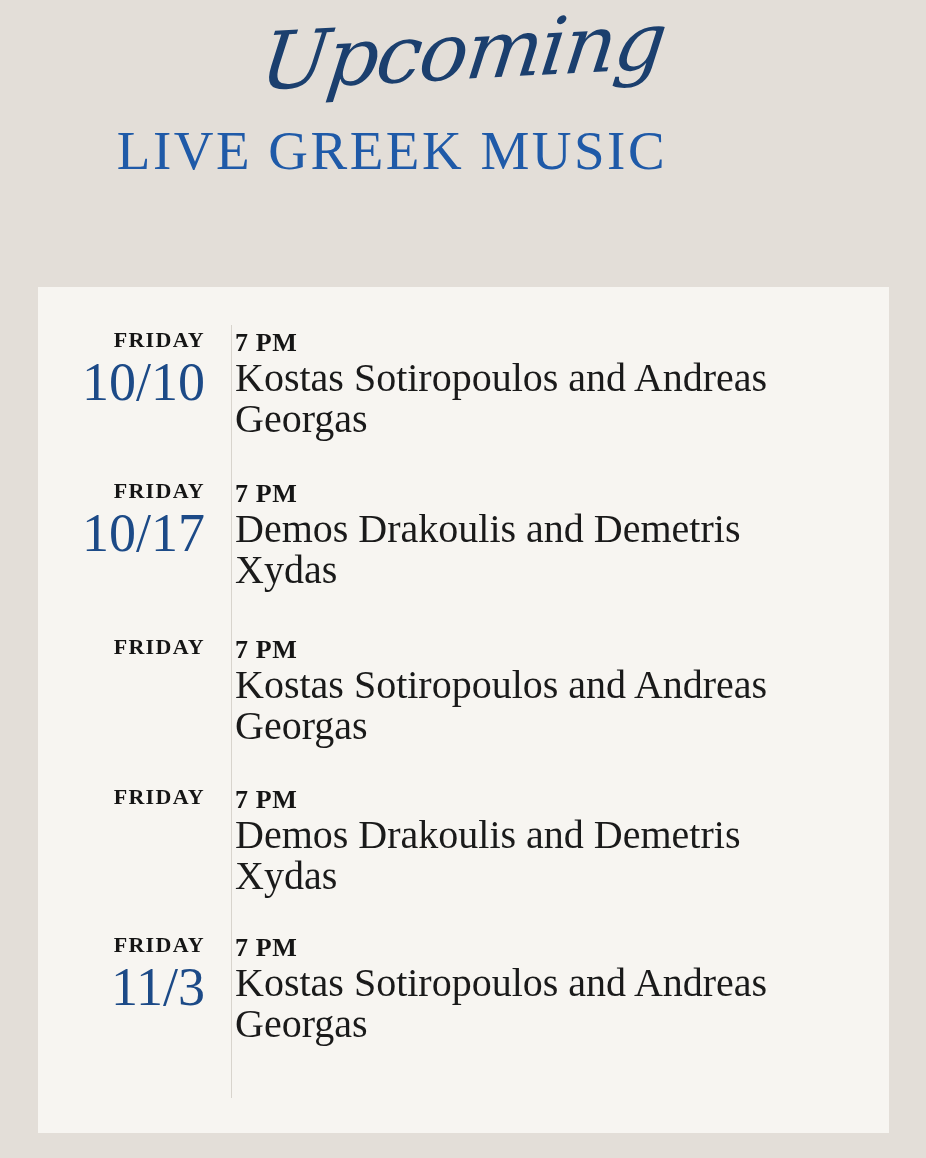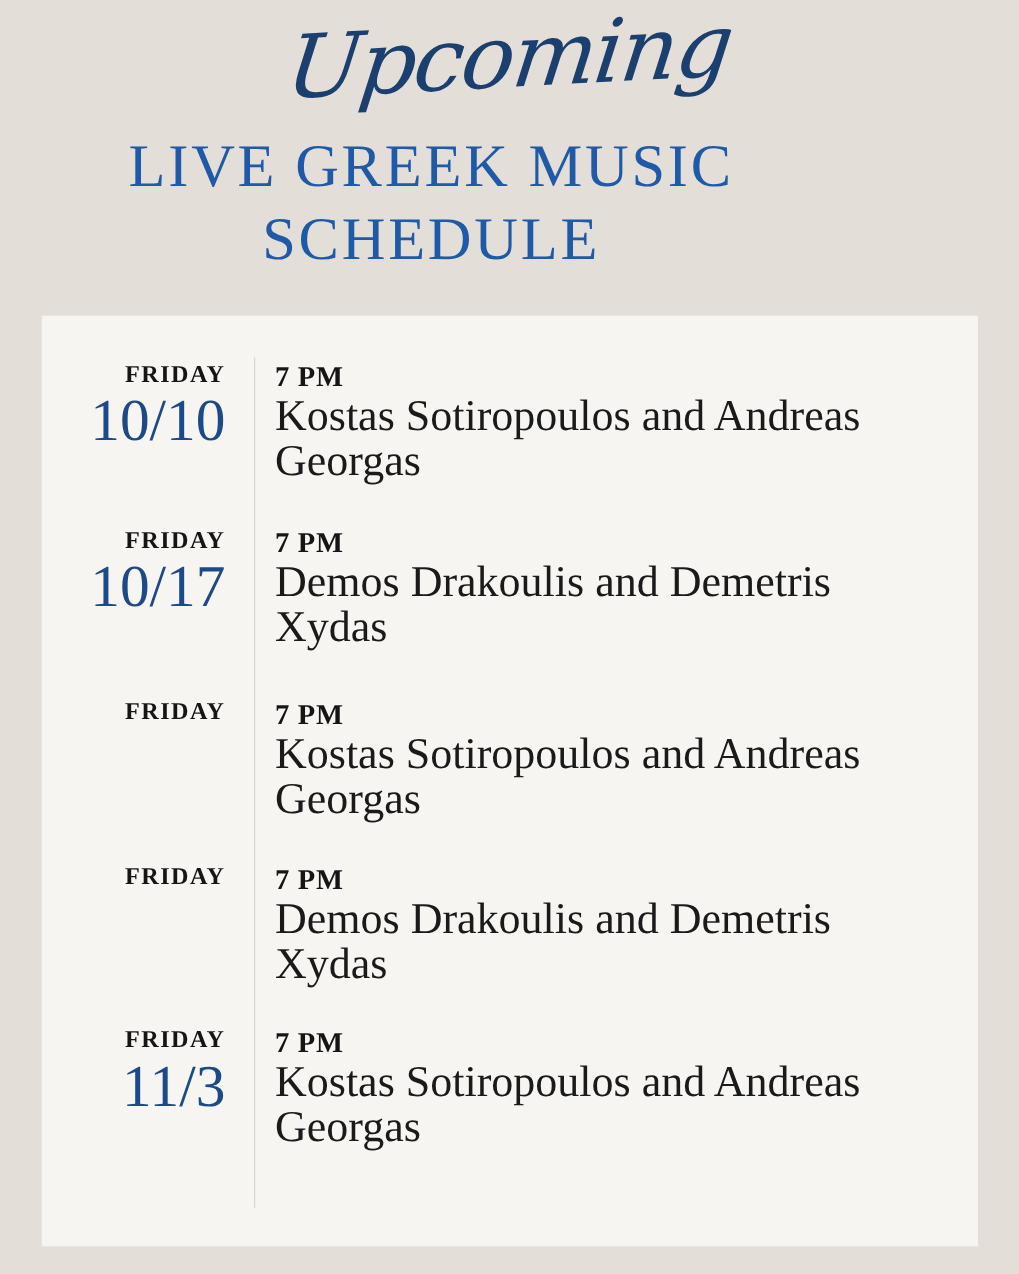--- a/index.html
+++ b/index.html
@@ -63,21 +63,20 @@
 
   .rows{
     position:absolute;
     left:0;top:0;width:851px;
   }
   .row{
     position:absolute;
     left:0;width:851px;
     display:flex;
     align-items:flex-start;
-    gap:15px;
   }
   .row-0{top:40px;}
   .row-1{top:191px;}
   .row-2{top:347px;}
   .row-3{top:497px;}
   .row-4{top:645px;}
 
   .date-col{
     width:180px;
     padding-right:13px;
@@ -133,21 +132,20 @@
 </head>
 <body>
 
 <div class="poster">
 
   <div class="header">
     <span class="script-word">Upcoming</span>
 
     <div class="title-block">
       <span class="title-line">LIVE GREEK MUSIC</span>
-      <span class="title-line">SCHEDULE</span>
     </div>
   </div>
 
   <div class="card">
     <div class="divider"></div>
 
     <div class="rows">
 
       <div class="row row-0">
         <div class="date-col">

